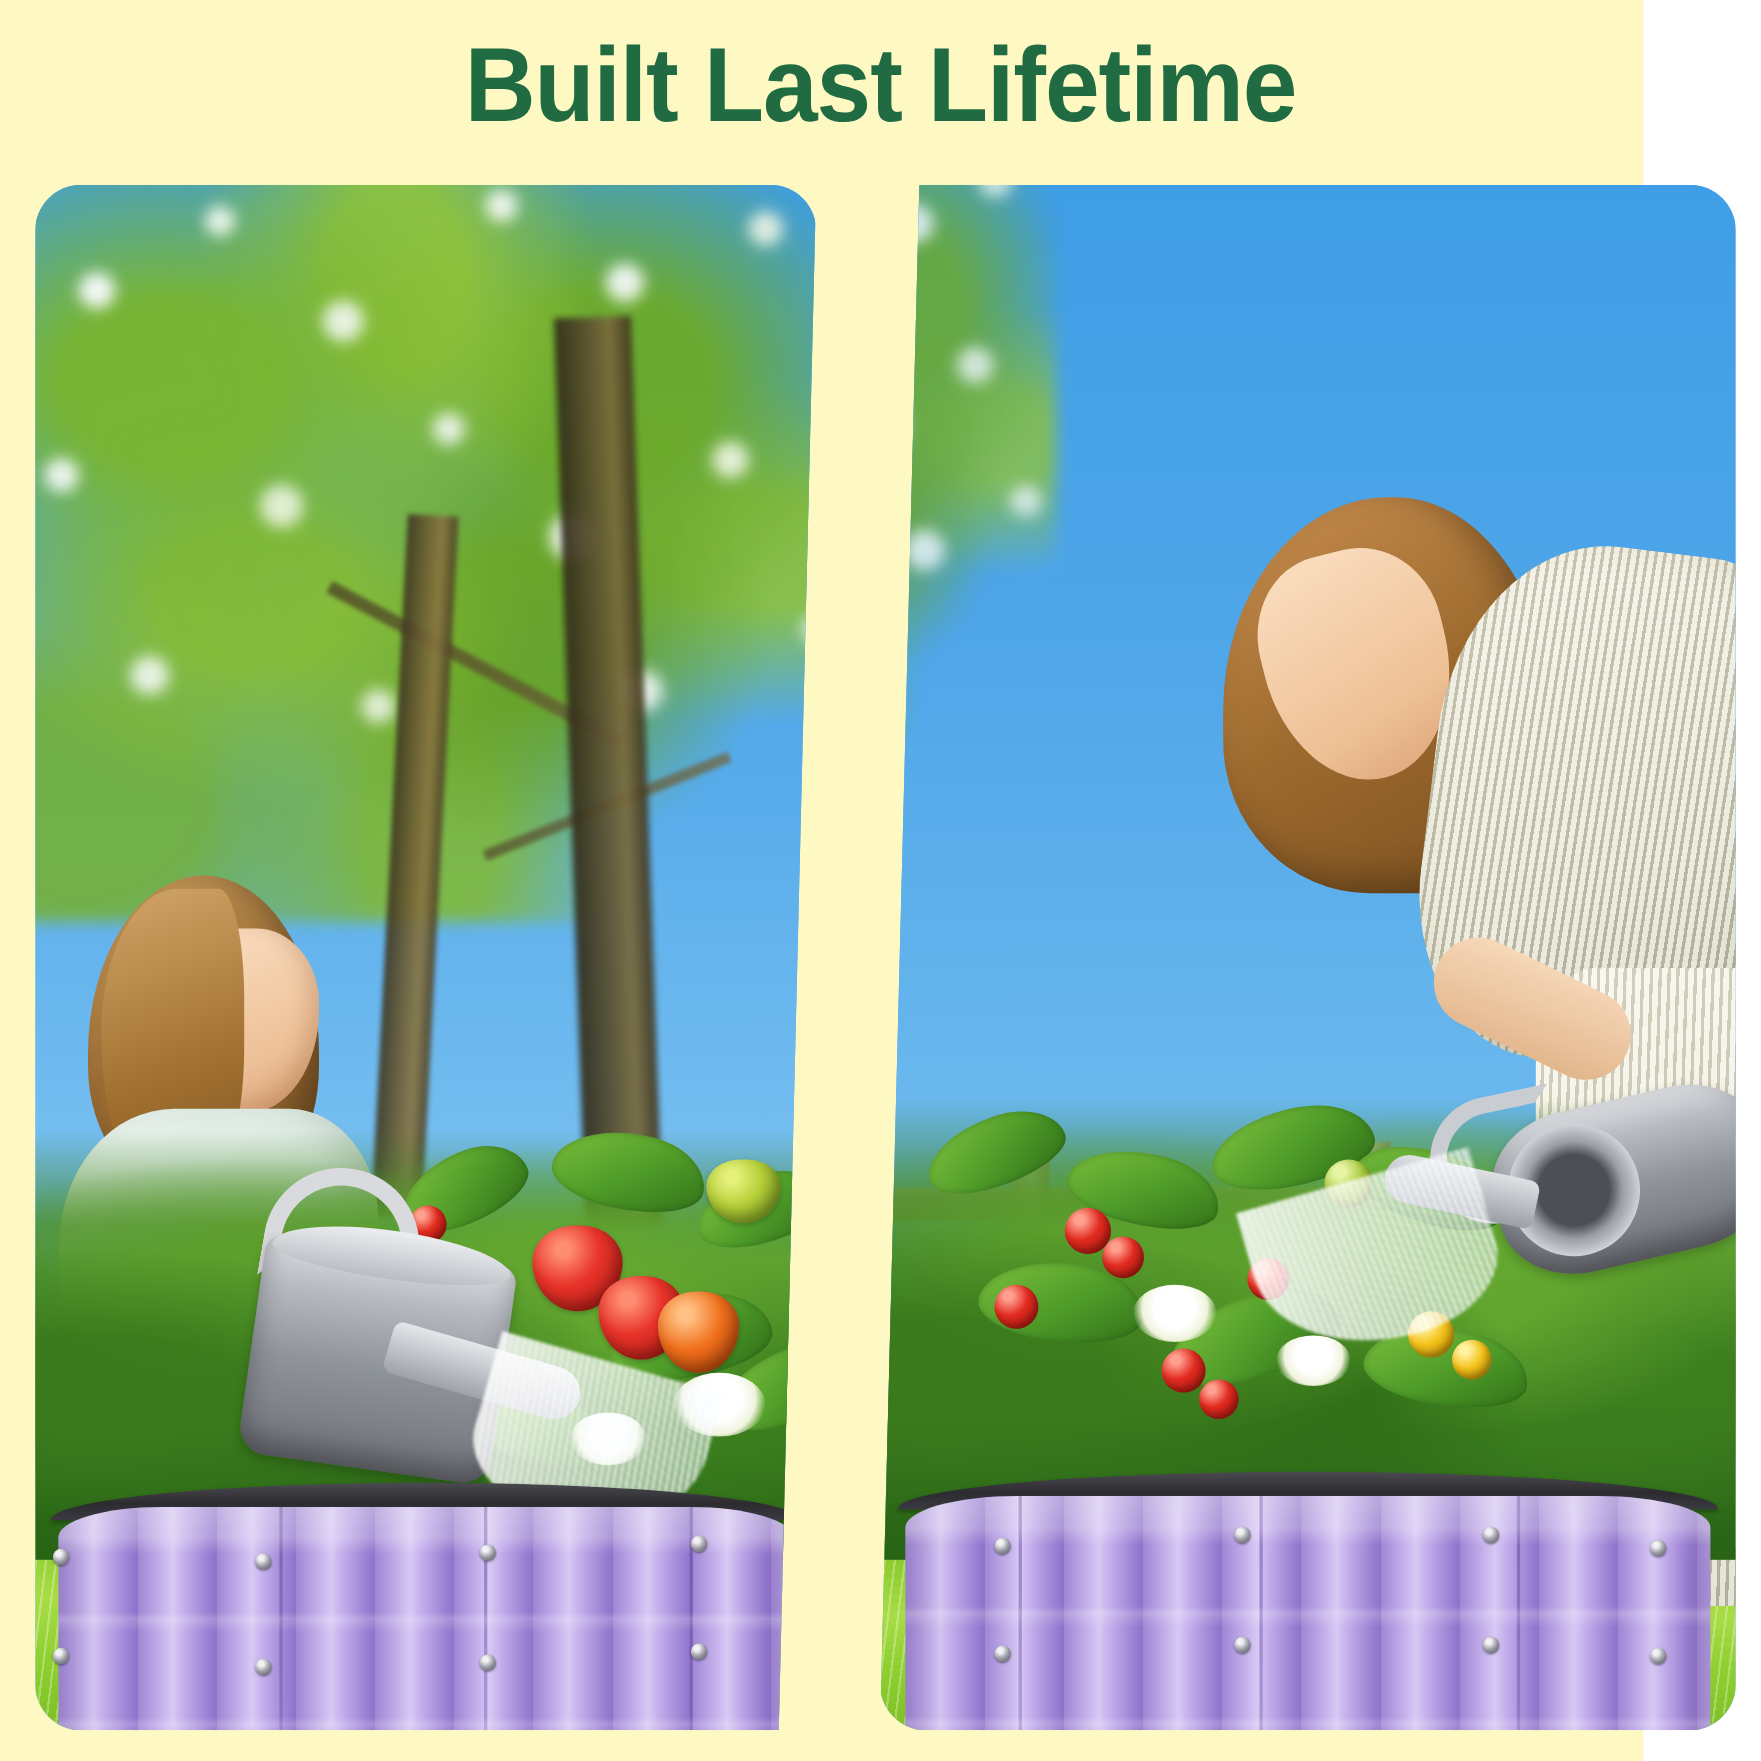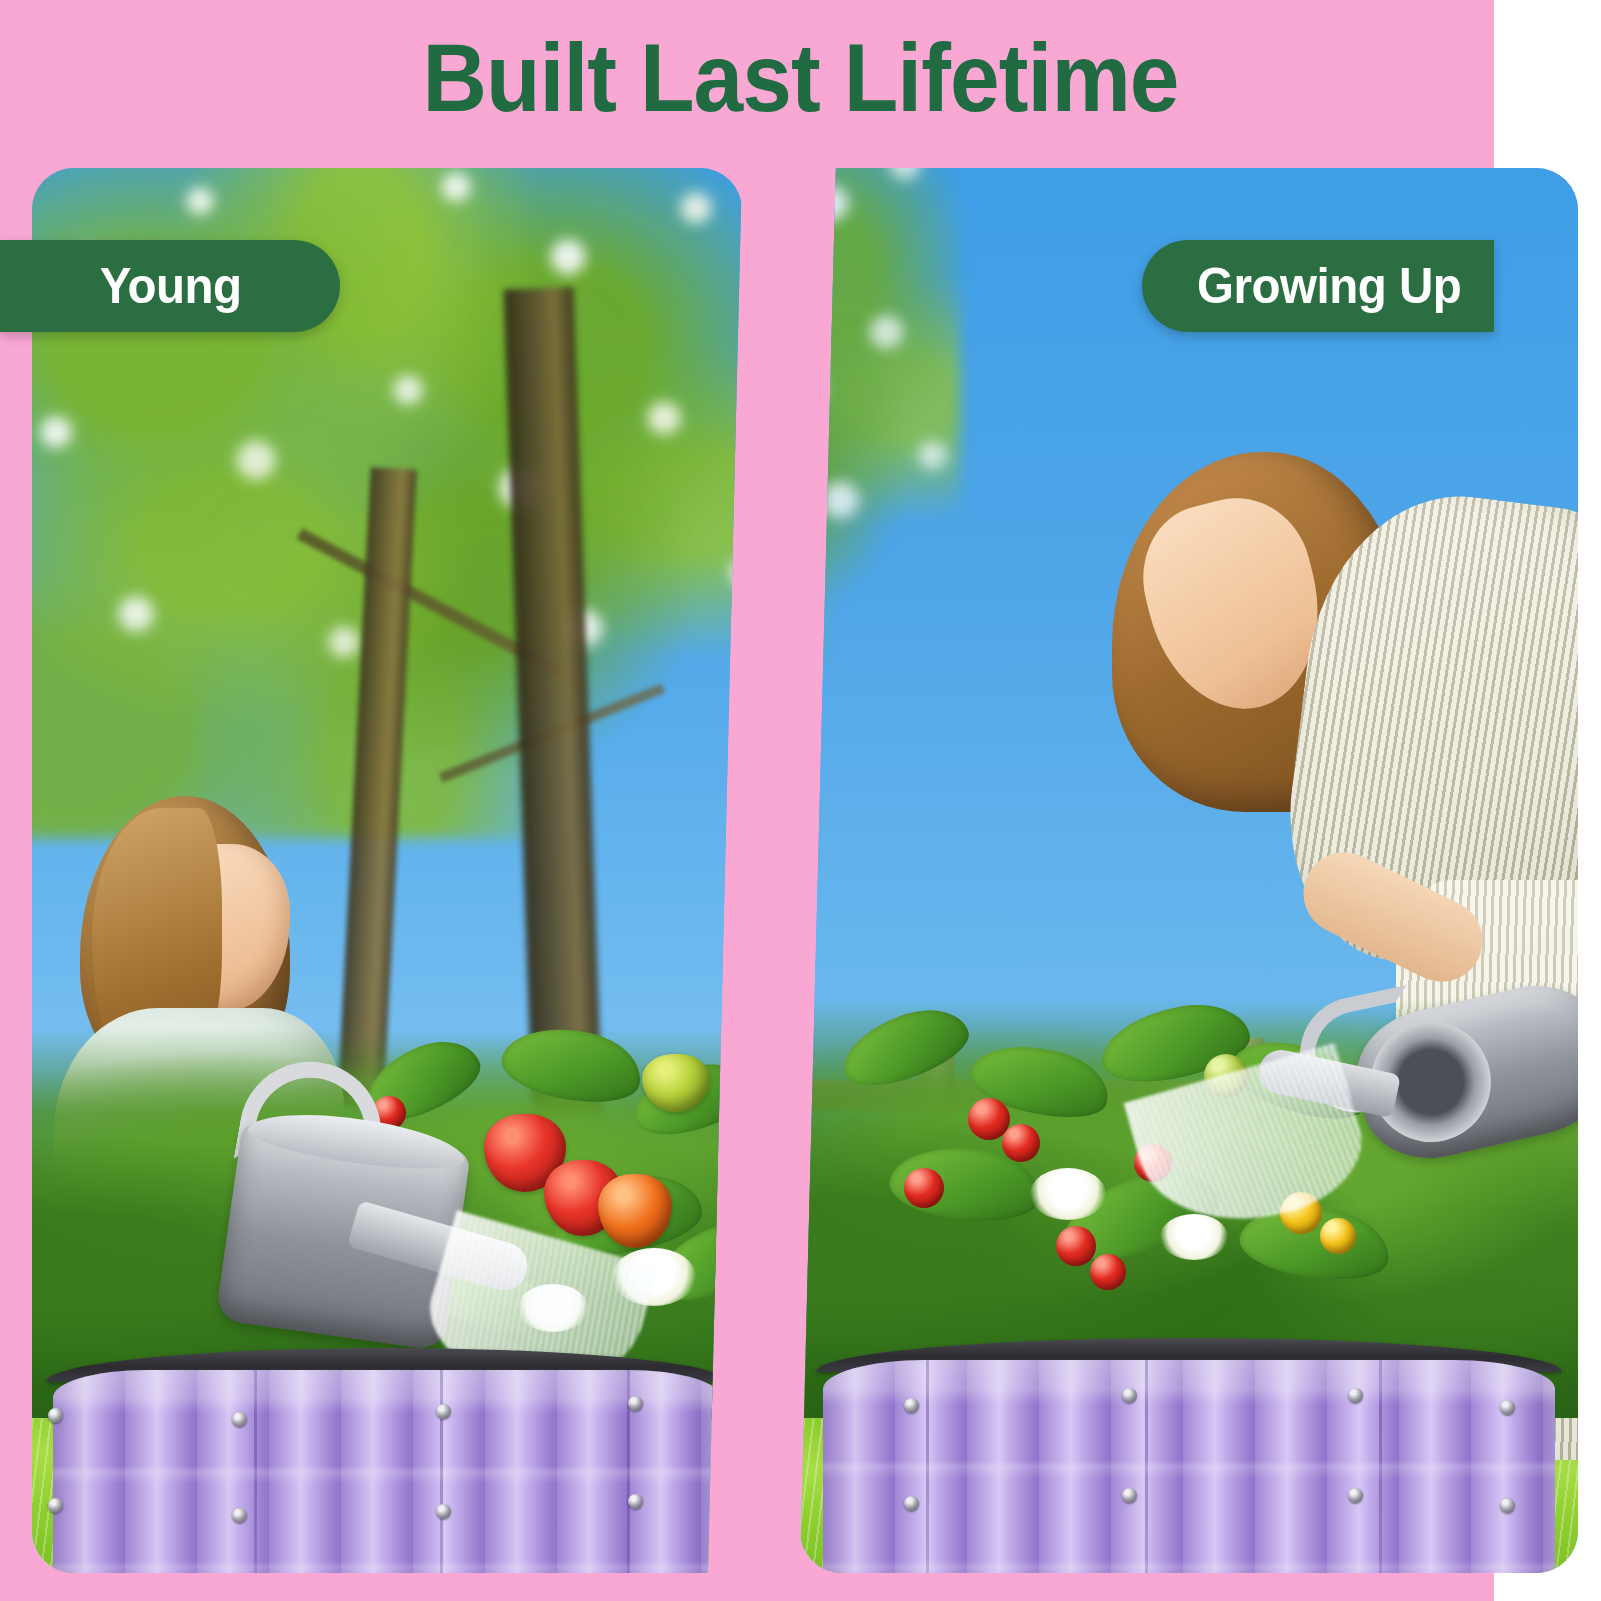--- a/index.html
+++ b/index.html
@@ -2,21 +2,21 @@
 <html><head>
 <meta charset="utf-8">
 <style>
   * { box-sizing: border-box; margin: 0; padding: 0; }
   html, body {
     width: 1601px; height: 1601px;
     background: #ffffff;
     font-family: "Liberation Sans", sans-serif;
     overflow: hidden;
   }
-  .stage { position: relative; width: 1494px; height: 1601px; background:#f9a8d4; }
+  .stage { position: relative; width: 1494px; height: 1601px; background:#fef9c3; }
 
   
   .headline {
     position: absolute; left: 0; top: 28px; width: 1601px;
     text-align: center;
     font-size: 96px; line-height: 1.05;
     font-weight: 800; letter-spacing: -1px;
     color: #216b42;
     font-family: "Liberation Sans", sans-serif;
     transform: scaleX(0.93);
@@ -529,22 +529,16 @@
         <div class="rivet" style="left:548px;top:150px"></div>
 
         <div class="rivet" style="left:700px;top:62px"></div>
         <div class="rivet" style="left:700px;top:160px"></div>
 
       </div>
     </div>
 
   </div>
 
-  <div class="tag tag-young">
-    <span>Young</span>
-  </div>
-
-  <div class="tag tag-growing">
-    <span>Growing Up</span>
-  </div>
+
 
 
 </div>
 
 </body></html>

